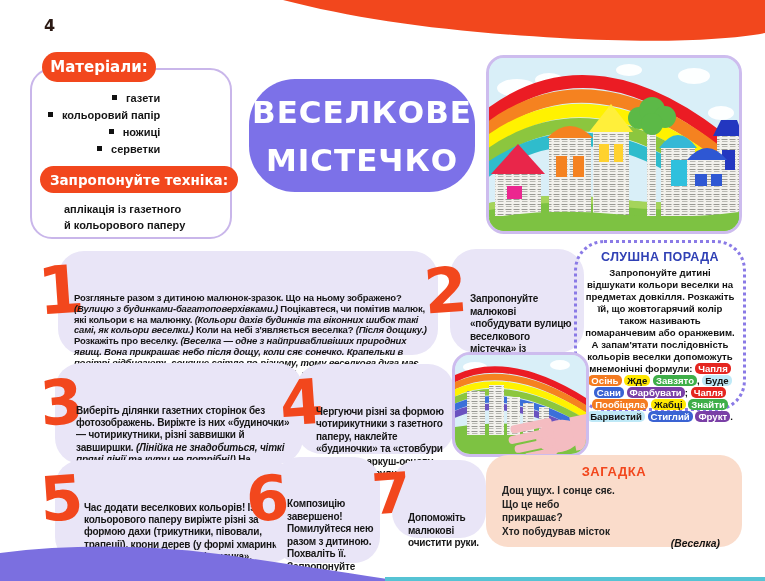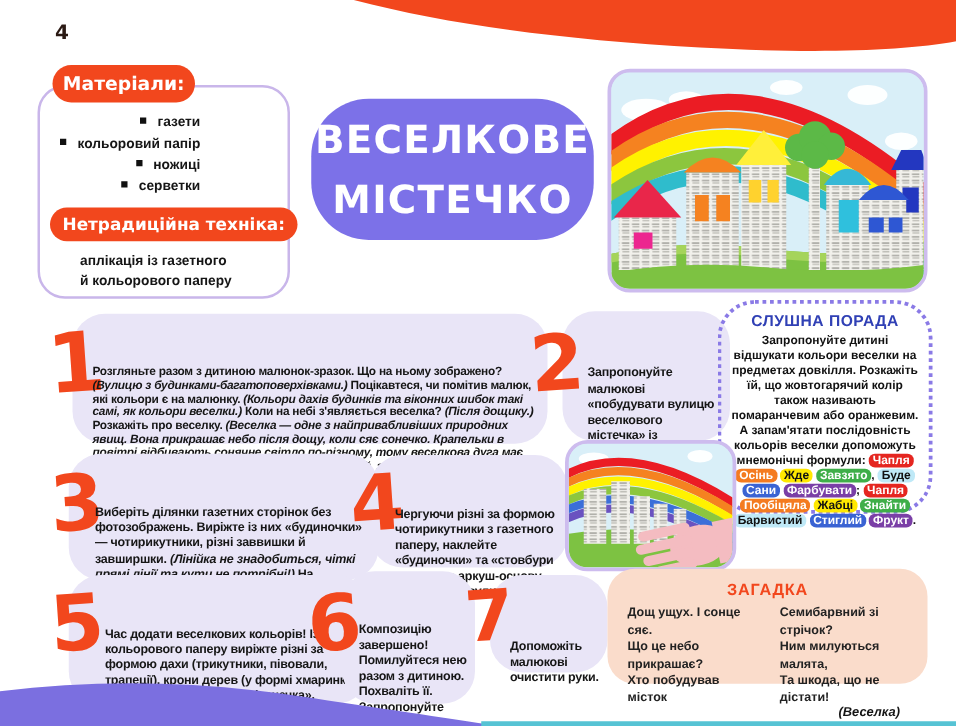--- a/index.html
+++ b/index.html
@@ -63,21 +63,21 @@
     <span>Матеріали:</span>
   </div>
   <ul class="mat-list" style="left:48px;top:90px;text-align:right;">
       <li><span class="sq"></span>газети</li>
       <li><span class="sq"></span>кольоровий папір</li>
       <li><span class="sq"></span>ножиці</li>
       <li><span class="sq"></span>серветки</li>
     </ul>
 
   <div class="badge" style="left:40px;top:166px;width:198px;height:27px;font-size:13.5px;border-radius:15px;">
-    <span>Нетрадиційна техніка:</span>
+    <span>Запропонуйте техніка:</span>
   </div>
   <div class="tech-text" style="left:64px;top:201px;width:165px;">аплікація із газетного
 й кольорового паперу</div>
 
   <div class="title-blob" style="left:249px;top:79px;width:226px;height:113px;">
     <div>ВЕСЕЛКОВЕ</div>
     <div>МІСТЕЧКО</div>
   </div>
 
   <div class="illus" style="left:486px;top:55px;width:256px;height:179px;">
@@ -216,25 +216,20 @@
   <div class="step-text" style="left:408px;top:476px;width:72px;font-size:10px;line-height:12.5px;"><span>Допоможіть малюкові очистити руки.</span></div>
 
   <div class="riddle" style="left:486px;top:455px;width:256px;height:92px;">
     <div class="riddle-title">ЗАГАДКА</div>
     <div class="riddle-cols">
       <div style="width:116px;">
           <div>Дощ ущух. І сонце сяє.</div>
           <div>Що це небо прикрашає?</div>
           <div>Хто побудував місток</div>
         </div>
-      <div style="width:126px;">
-          <div>Семибарвний зі стрічок?</div>
-          <div>Ним милуються малята,</div>
-          <div>Та шкода, що не дістати!</div>
-        </div>
     </div>
     <div class="riddle-answer">(Веселка)</div>
   </div>
 
   <svg class="abs" style="left:0;top:541px;" width="400" height="40">
     <path d="M0,12 C80,2 160,4 240,16 C300,25 355,33 400,40 L0,40 Z" fill="#7b6fe0"></path>
   </svg>
   <div class="abs" style="left:385px;top:577px;width:380px;height:4px;background:#56c3d4;"></div>
 
 </div>

